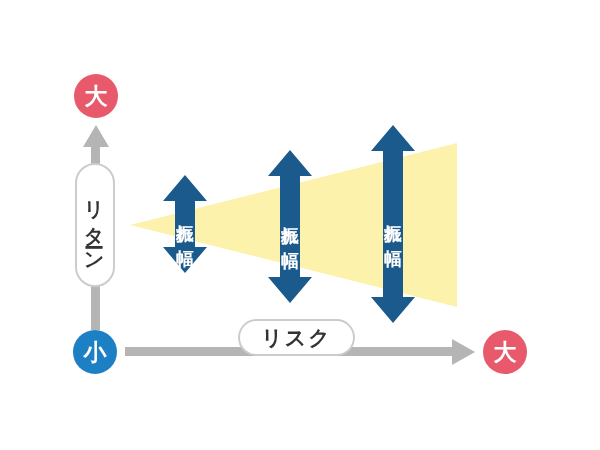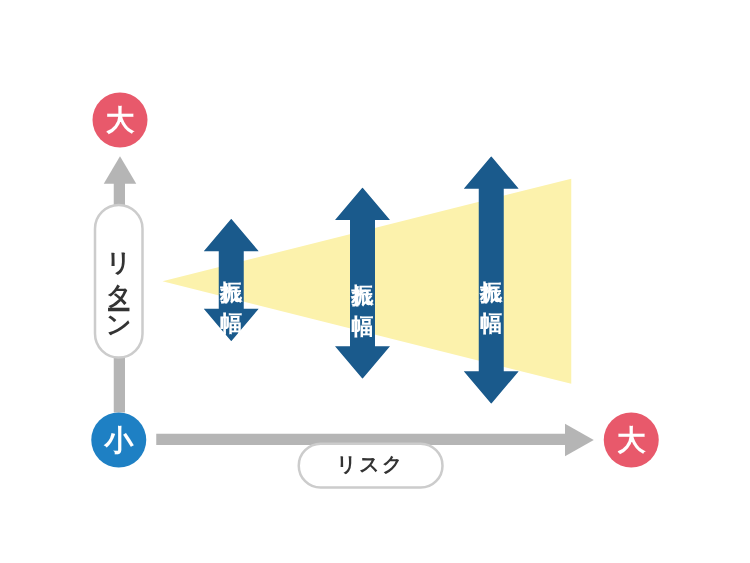--- a/index.html
+++ b/index.html
@@ -40,22 +40,22 @@
     position:absolute;background:#fff;border:2px solid #CCCCCC;z-index:3;
     display:flex;align-items:center;justify-content:center;
     color:#333333;font-weight:bold;box-sizing:border-box;
   }
   .pill-return{
     left:75px;top:163px;width:40px;height:124px;border-radius:20px;
     writing-mode:vertical-rl;text-orientation:upright;
     font-size:20px;letter-spacing:2px;
   }
   .pill-risk{
-    left:238px;top:354px;width:117px;height:37px;border-radius:19px;
-    font-size:16px;letter-spacing:2px;
+    left:238px;top:319px;width:117px;height:37px;border-radius:19px;
+    font-size:21px;letter-spacing:2px;
   }
   
   .range-arrow{position:absolute;width:44px;z-index:4;}
   .range-arrow svg{display:block;}
   .range-arrow polygon{fill:#1A5A8C;}
   .range-arrow-1{left:163px;top:175px;height:98px;}
   .range-arrow-2{left:268px;top:150px;height:153px;}
   .range-arrow-3{left:371px;top:125px;height:198px;}
   .range-label{
     position:absolute;left:0;top:0;width:100%;height:100%;

